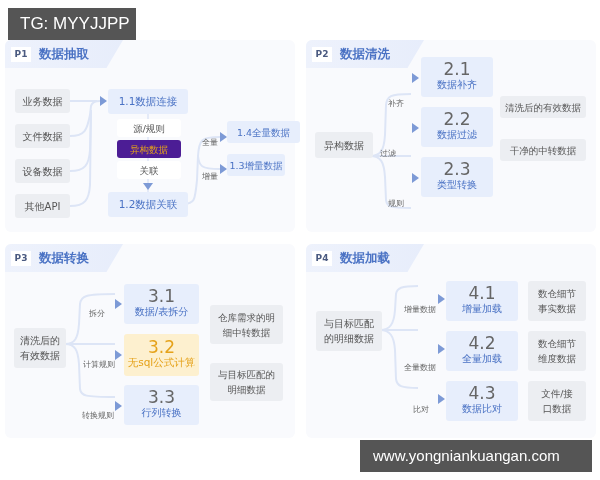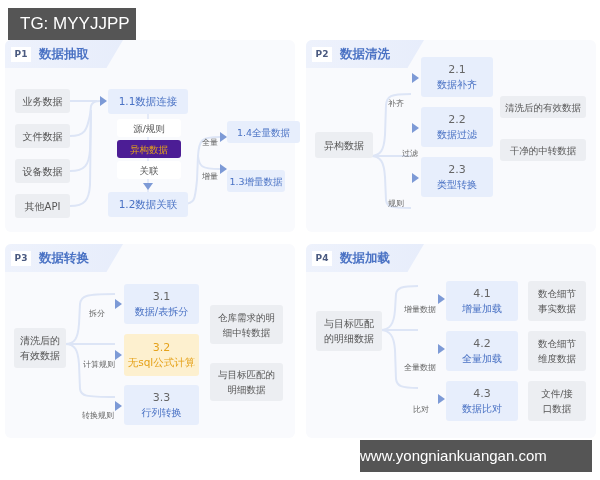--- a/index.html
+++ b/index.html
@@ -41,21 +41,21 @@
     font-size: 10px;
     line-height: 15px;
     border-radius: 3px;
   }
   .gray { background: #eceef2; color: #555; }
   .blue { background: #e7eefc; color: #4a72c4; }
   .blue .num { color: #666; }
   .yellow { background: #fdf0cf; color: #e5a21a; }
   .white { background: #ffffff; color: #555; }
   .stack { flex-direction: column; }
-  .num { font-size: 11px; }
+  .num { font-size: 17px; }
 
   .label {
     position: absolute;
     font-size: 8px; color: #666;
     white-space: nowrap;
   }
   .arrow {
     position: absolute;
     width: 0; height: 0;
     border-top: 5px solid transparent;
@@ -113,40 +113,40 @@
   <div class="arrow-down" style="left:138px; top:143px;"></div>
 
   <div class="box blue" style="left:103px; top:152px; width:80px; height:25px; font-size:10.5px;">1.2数据关联</div>
 
   <div class="label" style="left:197px; top:97px;">全量</div>
   <div class="label" style="left:197px; top:131px;">增量</div>
 
   <div class="arrow" style="left:215px; top:92px;"></div>
   <div class="box blue" style="left:222px; top:81px; width:73px; height:22px; font-size:9.5px;">1.4全量数据</div>
   <div class="arrow" style="left:215px; top:124px;"></div>
-  <div class="box blue" style="left:222px; top:130px; width:58px; height:22px; font-size:9.5px;">1.3增量数据</div>
+  <div class="box blue" style="left:222px; top:114px; width:58px; height:22px; font-size:9.5px;">1.3增量数据</div>
 </div>
 
 <div class="panel" style="left:306px; top:40px; width:290px; height:192px;">
   <div class="panel-header"></div>
   <div class="panel-tag">P2</div>
   <div class="panel-title">数据清洗</div>
 
   <svg class="conn" width="290" height="192">
     <g fill="none" stroke="#dde5f6" stroke-width="2">
       <path d="M64 116 C75 116 78 110 79 95 L80 65 C81 56 84 54 105 54"></path>
       <path d="M64 116 H105"></path>
       <path d="M64 116 C75 116 78 122 79 137 L80 160 C81 167 84 168 105 168"></path>
     </g>
   </svg>
 
   <div class="box gray" style="left:9px; top:92px; width:58px; height:26px;">异构数据</div>
 
   <div class="label" style="left:82px; top:58px;">补齐</div>
-  <div class="label" style="left:96px; top:108px;">过滤</div>
+  <div class="label" style="left:74px; top:108px;">过滤</div>
   <div class="label" style="left:82px; top:158px;">规则</div>
 
   <div class="arrow" style="left:106px; top:33px;"></div>
   <div class="arrow" style="left:106px; top:83px;"></div>
   <div class="arrow" style="left:106px; top:133px;"></div>
 
   <div class="box blue stack" style="left:115px; top:17px; width:72px; height:40px;">
     <span class="num">2.1</span>
     <span>数据补齐</span>
   </div>
@@ -259,13 +259,13 @@
     <span>数仓细节</span>
     <span>维度数据</span>
   </div>
   <div class="box gray stack" style="left:222px; top:137px; width:58px; height:40px; font-size:9.5px;">
     <span>文件/接</span>
     <span>口数据</span>
   </div>
 </div>
 
 <div class="watermark" style="left:8px; top:8px; width:128px; height:32px; font-size:17px; line-height:32px; padding-left:12px;">TG: MYYJJPP</div>
-<div class="watermark" style="left:360px; top:440px; width:232px; height:32px; font-size:15px; line-height:32px; ">www.yongniankuangan.com</div>
+<div class="watermark" style="left:360px; top:440px; width:232px; height:32px; font-size:15px; line-height:32px; padding-left:13px;">www.yongniankuangan.com</div>
 
 </body></html>

